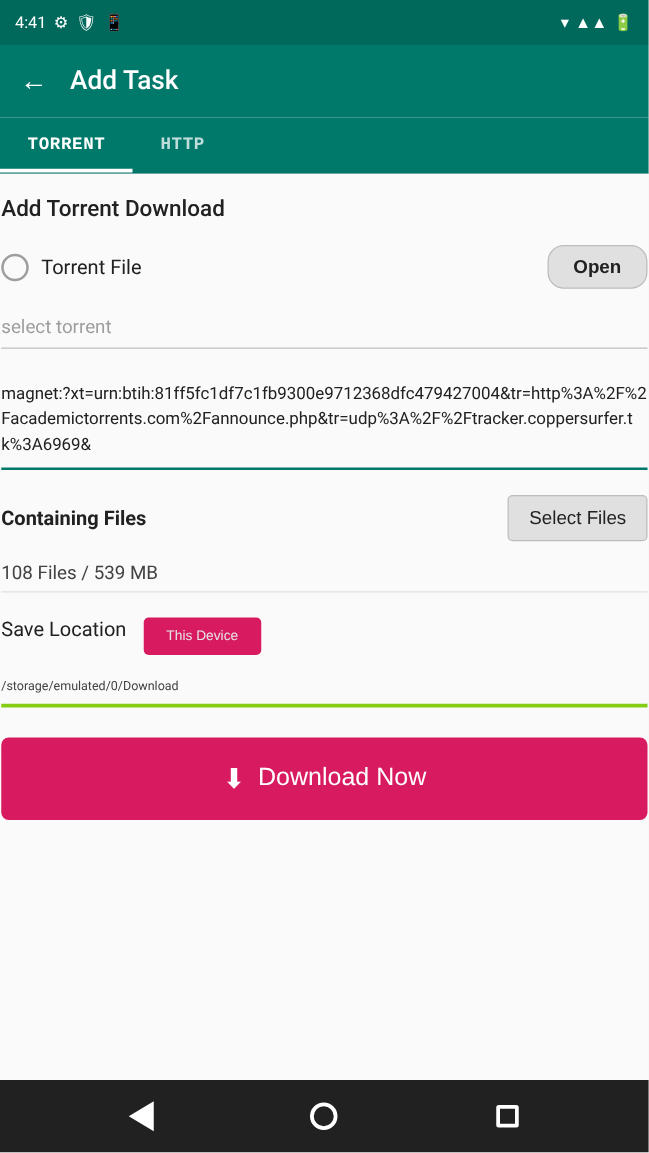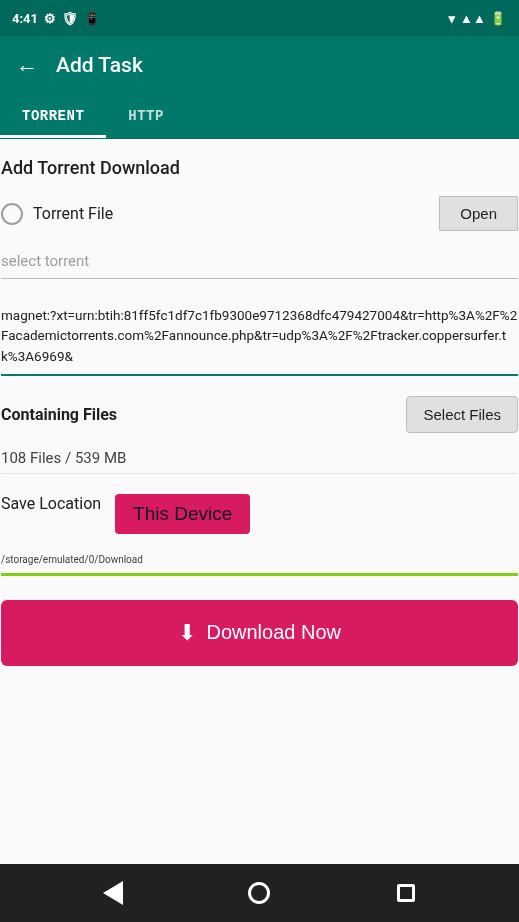--- a/index.html
+++ b/index.html
@@ -16,21 +16,21 @@
     
     .status-bar {
       background: #00695c;
       height: 36px;
       display: flex;
       align-items: center;
       justify-content: space-between;
       padding: 0 12px;
       color: white;
       font-size: 13px;
-      font-weight: 700;
+      font-weight: 400;
     }
     .status-left { display: flex; align-items: center; gap: 6px; }
     .status-right { display: flex; align-items: center; gap: 5px; }
 
     
     .toolbar {
       background: #00796b;
       height: 58px;
       display: flex;
       align-items: center;
@@ -125,25 +125,25 @@
       background: #d81b60;
     }
     .option-label {
       font-size: 16px;
       color: #212121;
     }
     .btn-outline {
       padding: 8px 20px;
       border: 1px solid #bdbdbd;
       background: #e0e0e0;
-      border-radius: 1px;
+      border-radius: 13px;
       font-size: 15px;
       color: #212121;
       cursor: pointer;
-      font-weight: 400;
+      font-weight: 700;
       margin-left: 48px;
     }
 
     
     .text-input-row {
       border-bottom: 1px solid #bdbdbd;
       padding: 8px 0;
       margin-bottom: 18px;
     }
     .text-input-placeholder {
@@ -199,25 +199,25 @@
       gap: 14px;
       margin-bottom: 12px;
     }
     .save-location-label {
       font-size: 16px;
       color: #212121;
       font-weight: 400;
     }
     .btn-this-device {
       background: #d81b60;
-      color: #0f172a;
+      color: #e5e5e5;
       border: none;
       border-radius: 4px;
       padding: 9px 18px;
-      font-size: 19px;
+      font-size: 11px;
       font-weight: 500;
       cursor: pointer;
     }
 
     .storage-path {
       font-size: 10px;
       color: #424242;
       padding: 8px 0;
       border-bottom: 3px solid #84cc16;
       margin-bottom: 24px;

